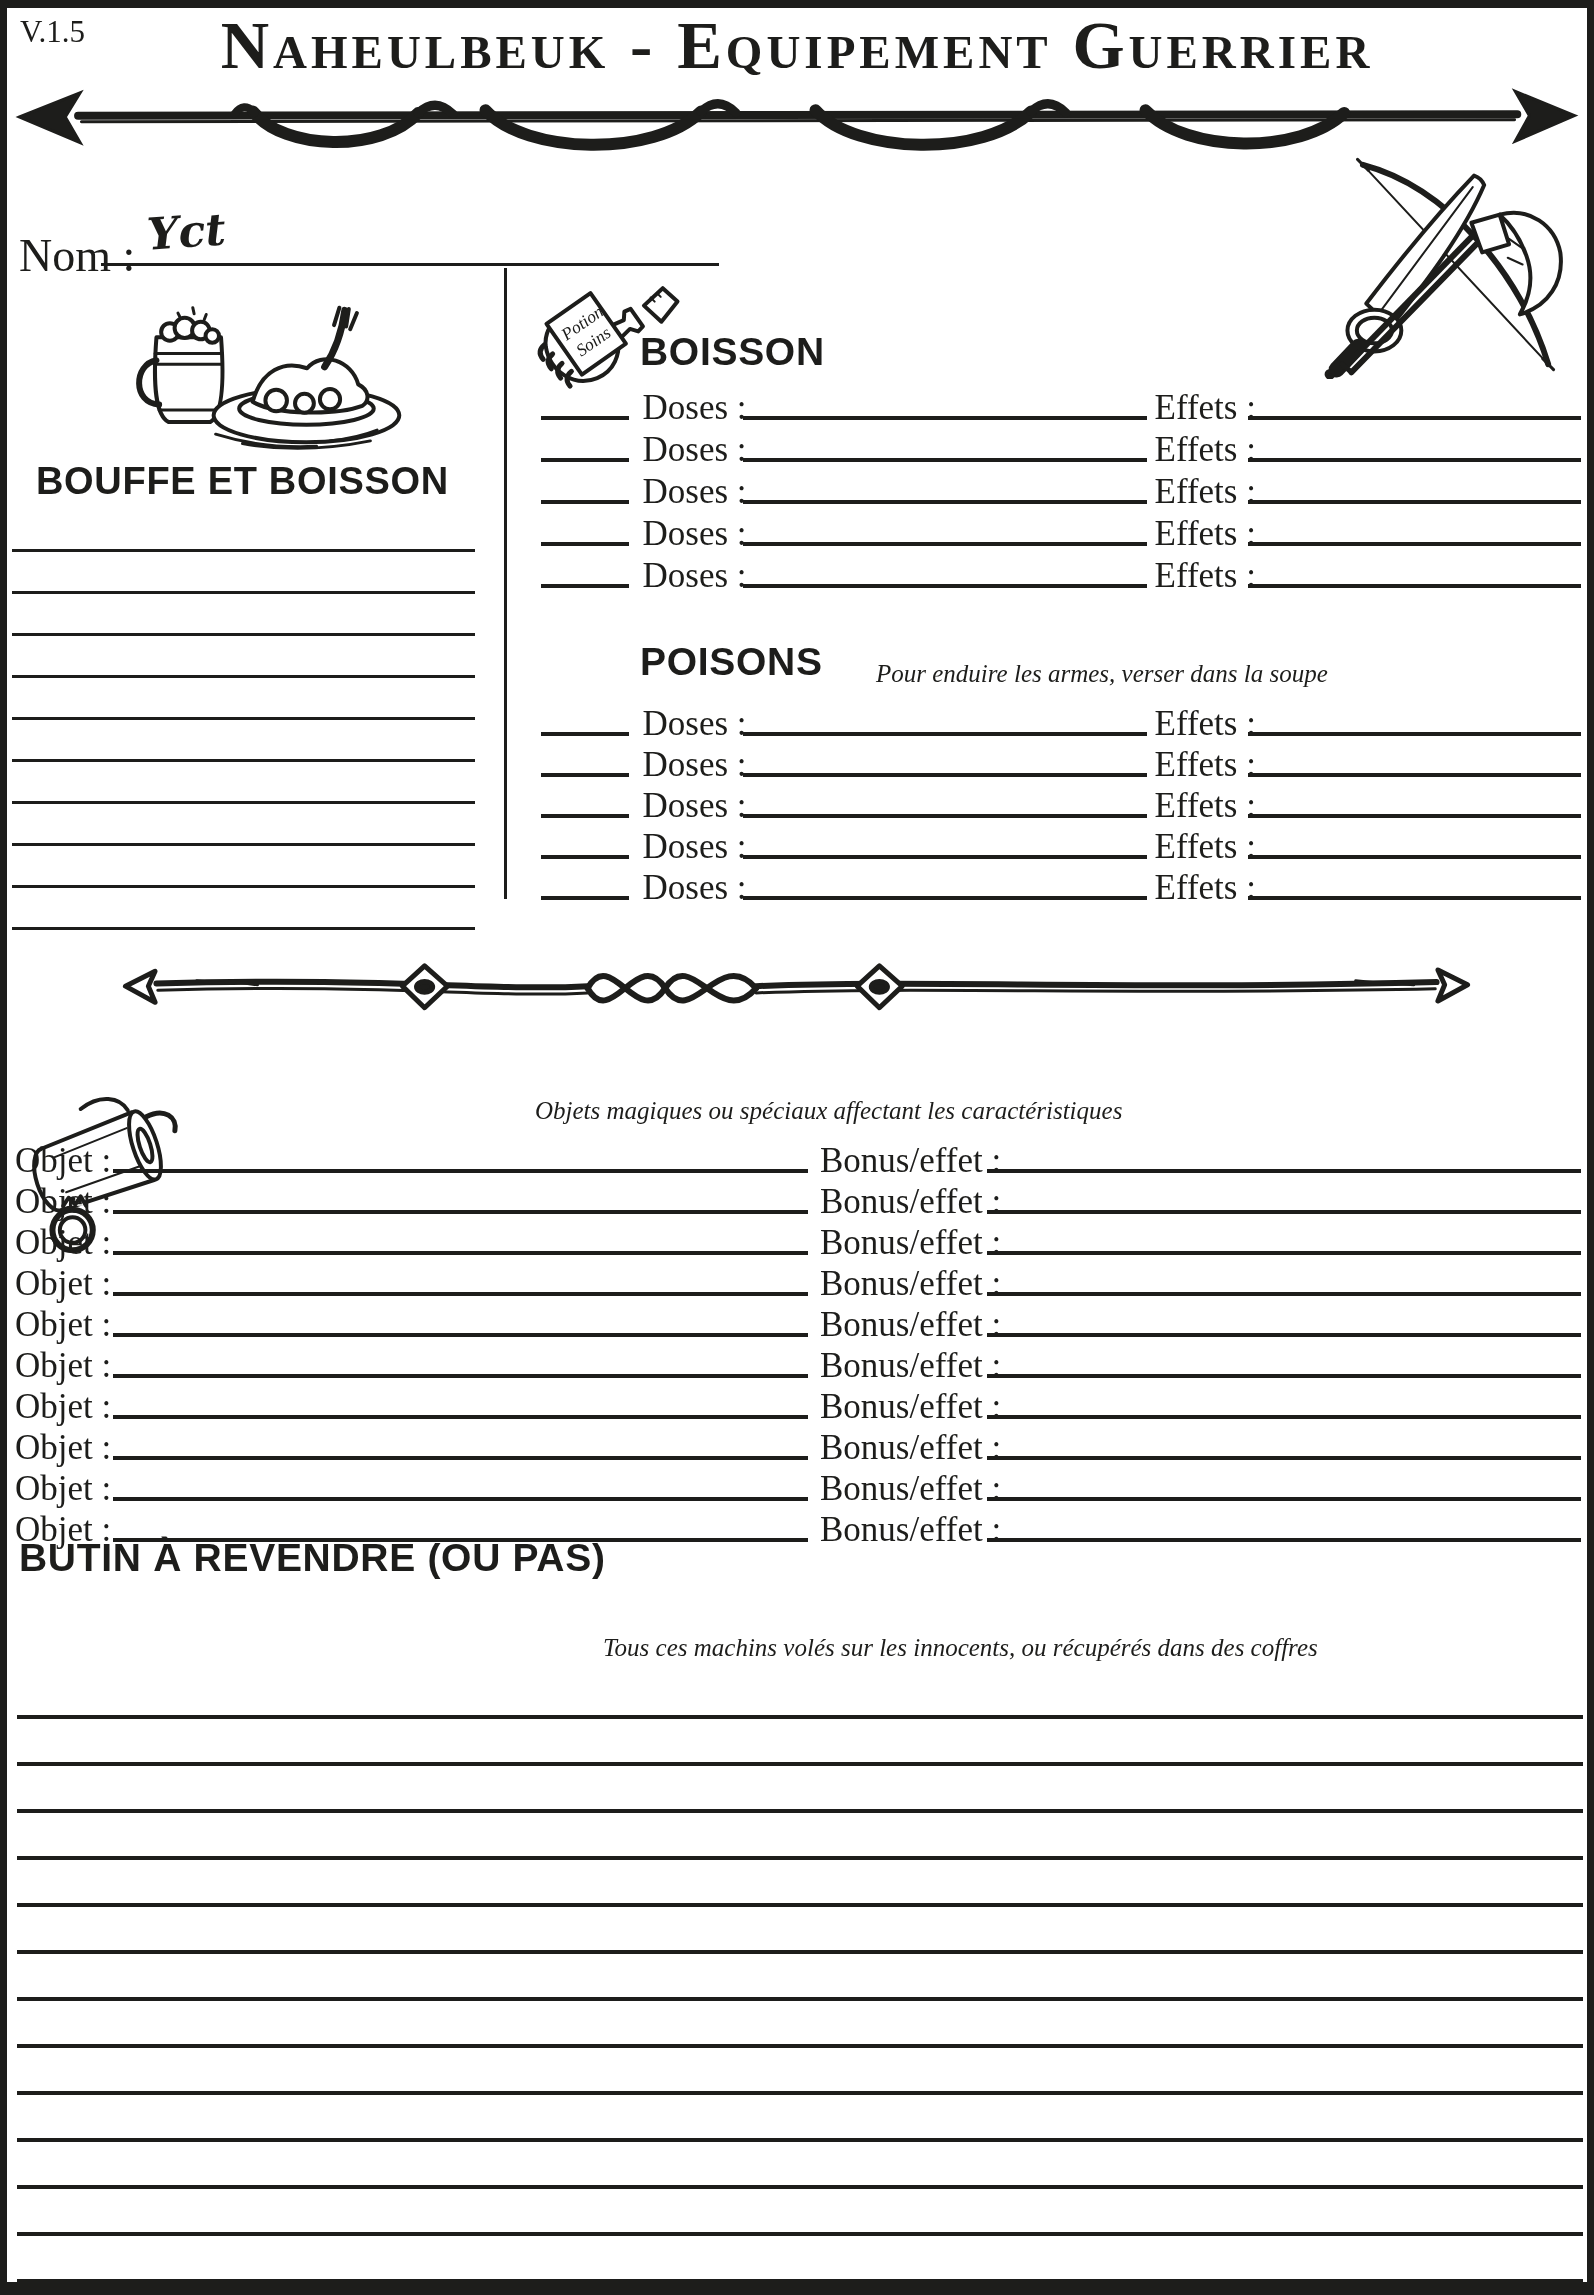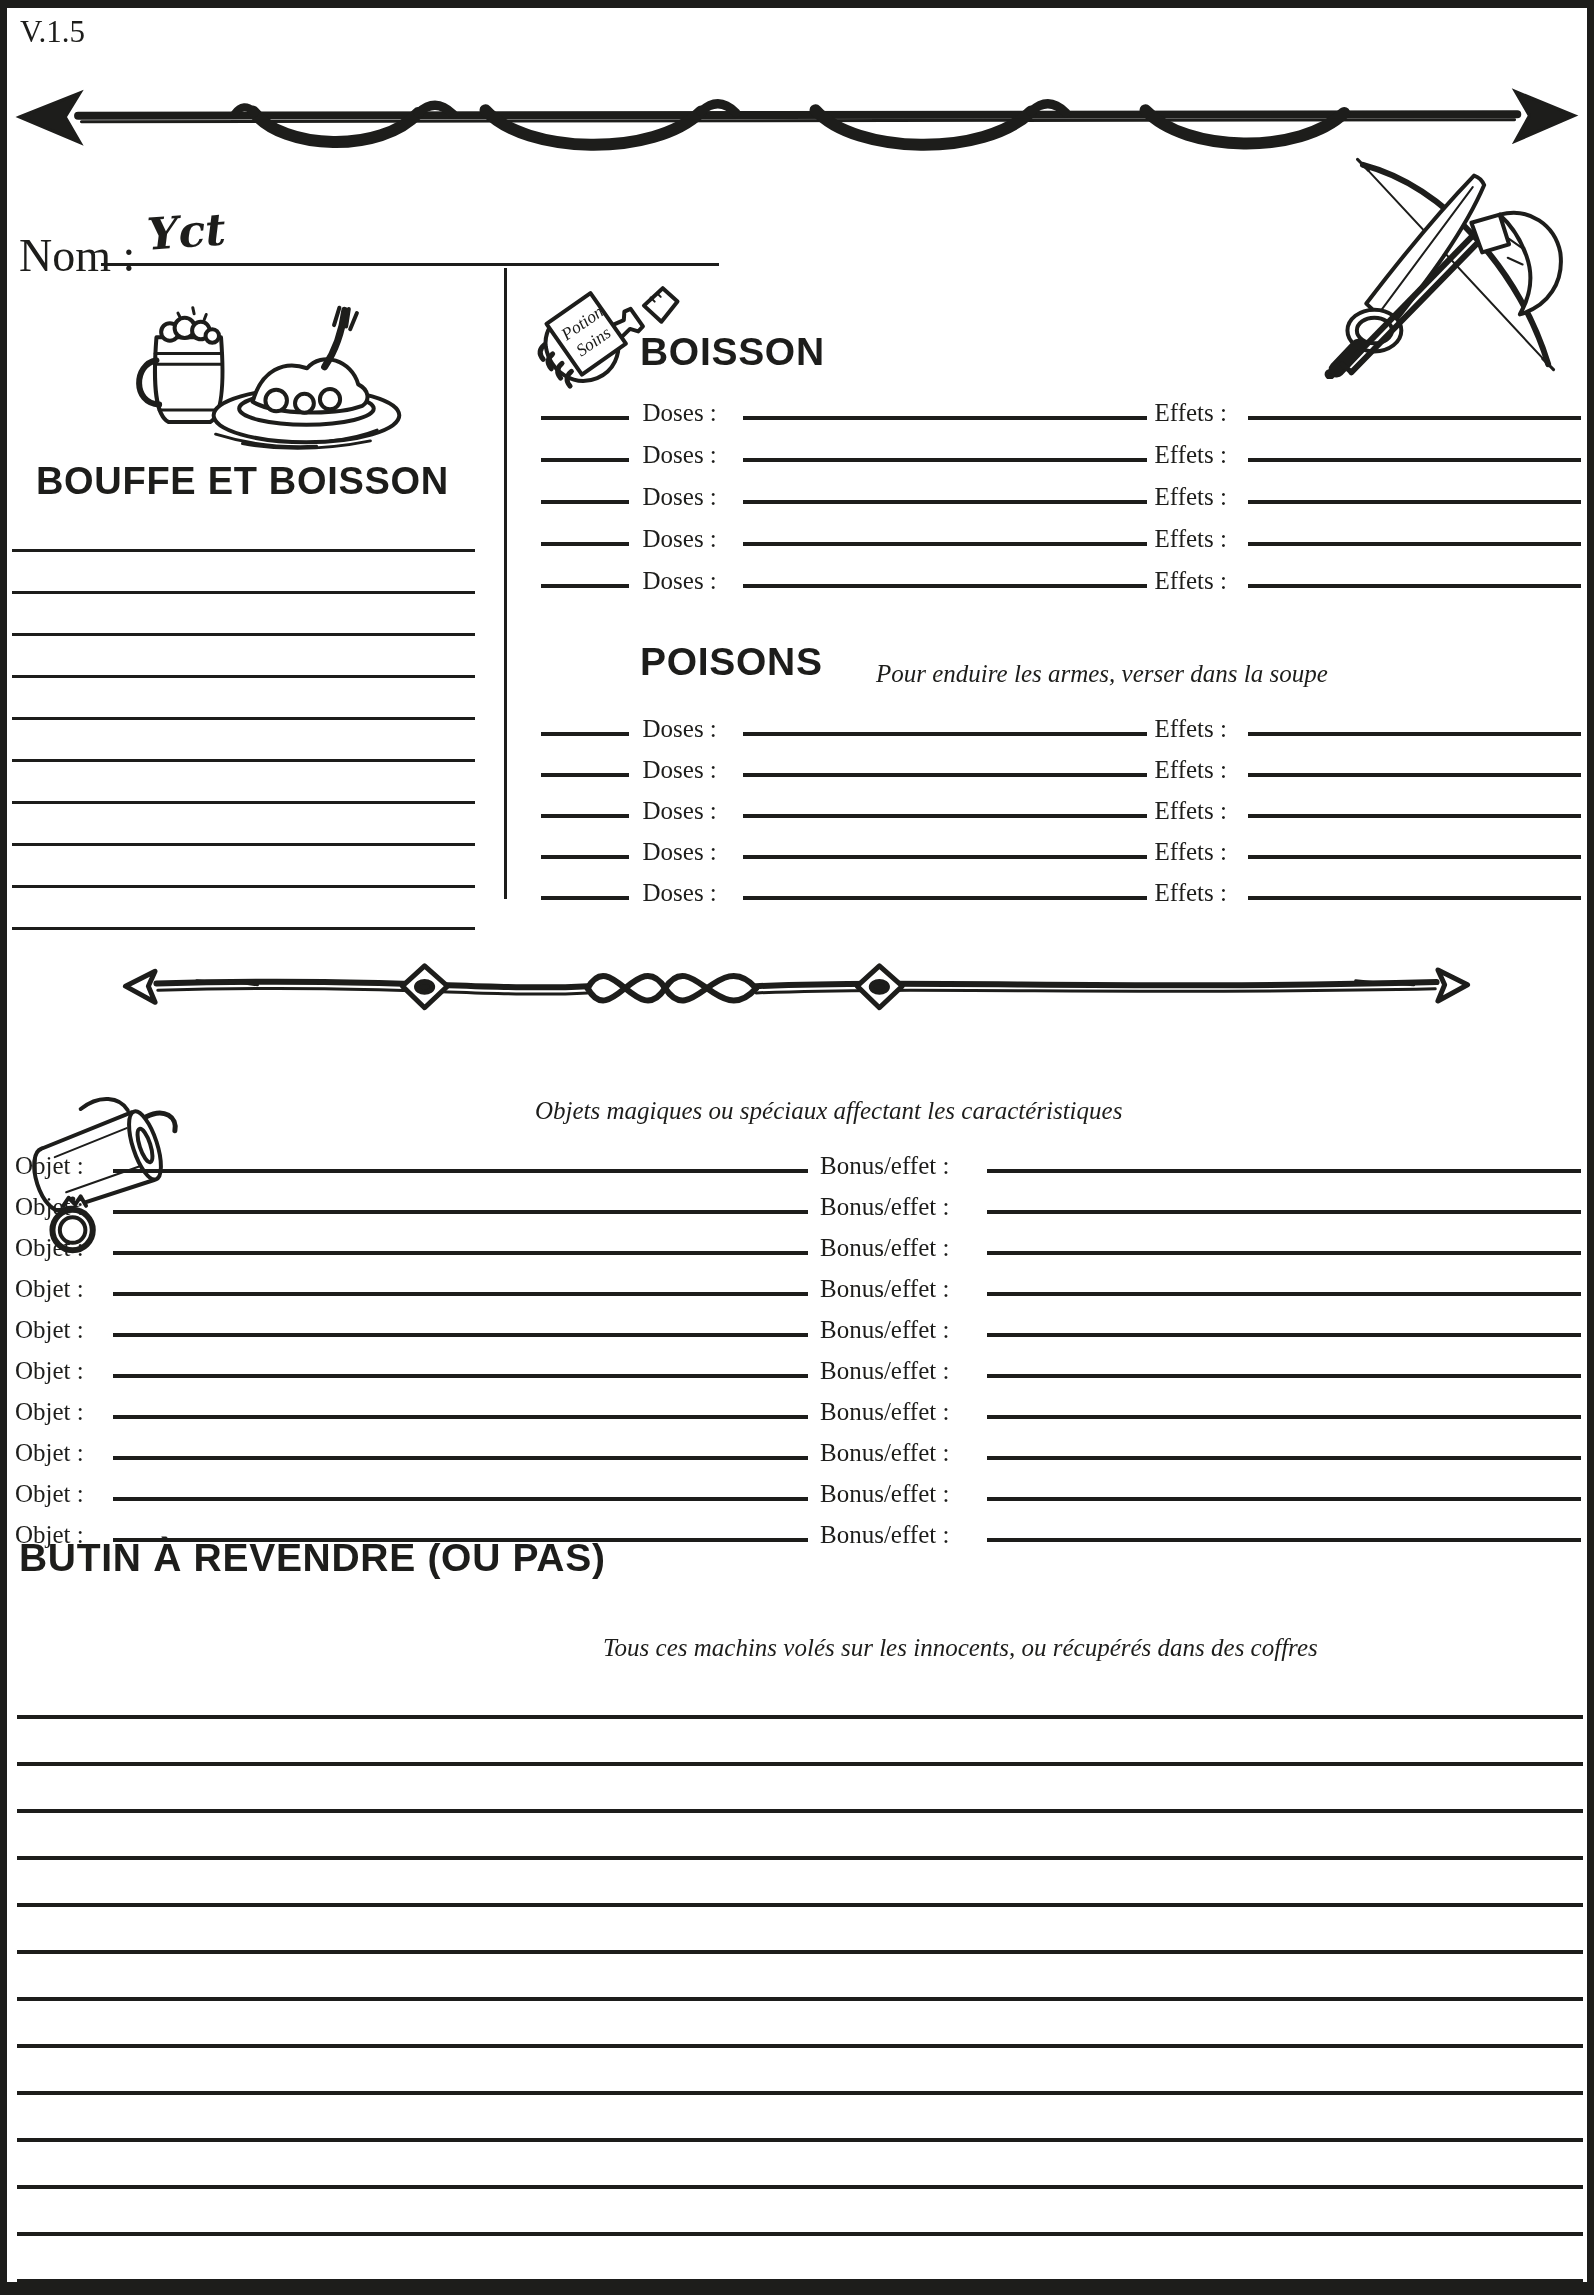--- a/index.html
+++ b/index.html
@@ -56,21 +56,21 @@
   .poisons-sub{ position:absolute; left:876px; top:660px; font-style:italic; font-size:25px; white-space:nowrap; }
 
   .dose-rows{ position:absolute; left:541px; width:1040px; }
   .potion-rows{ top:378px; }
   .poison-rows{ top:695px; }
   .frow{ display:flex; align-items:flex-end; }
   .potion-rows .frow{ height:42px; }
   .poison-rows .frow{ height:41px; }
   .fill{ border-bottom:4px solid var(--ink); height:0; }
   .stub{ width:88px; margin-right:13.5px; }
-  .lbl{ font-size:25px; line-height:1; white-space:nowrap; margin-bottom:-5.4px; }
+  .lbl{ font-size:35px; line-height:1; white-space:nowrap; margin-bottom:-5.4px; }
   .lbl-doses{ width:100px; }
   .fill-doses{ width:404px; margin-right:8px; }
   .lbl-effets{ width:93px; }
   .fill-effets{ flex:1; }
 
   
   .staff{ position:absolute; left:116px; top:951px; }
   .scroll{ position:absolute; left:5.4px; top:1035px; }
   .objets-title{ position:absolute; left:164px; top:1076px; font-family:"Liberation Sans", sans-serif;
     font-weight:700; font-size:39px; letter-spacing:0.7px; }
@@ -96,20 +96,21 @@
 <body>
 
 <div class="page">
 
   <div class="frame-edge frame-top"></div>
   <div class="frame-edge frame-left"></div>
   <div class="frame-edge frame-right"></div>
   <div class="frame-edge frame-bottom"></div>
 
   <div class="version">V.1.5</div>
+  <div class="sheet-title">Naheulbeuk - Equipement Guerrier</div>
 
   <svg class="spear" width="1566" height="66" viewBox="0 0 2325 98" fill="none" stroke="#1d1d1b" stroke-linecap="round">
     <path d="M95,44 L2232,42" stroke-width="8"></path>
     <path d="M100,53 L2228,50" stroke-width="3"></path>
     <path d="M8,46 L98,10 L76,46 L98,84 Z" fill="#1d1d1b" stroke-width="3"></path>
     <path d="M2317,44 L2229,8 L2250,44 L2229,82 Z" fill="#1d1d1b" stroke-width="3"></path>
     <path d="M355,38 C400,96 545,100 600,40" stroke-width="12"></path>
     <path d="M600,40 q26,-24 52,2" stroke-width="9"></path>
     <path d="M700,36 C760,102 950,106 1020,38" stroke-width="12"></path>
     <path d="M1020,38 q26,-24 52,2" stroke-width="9"></path>

